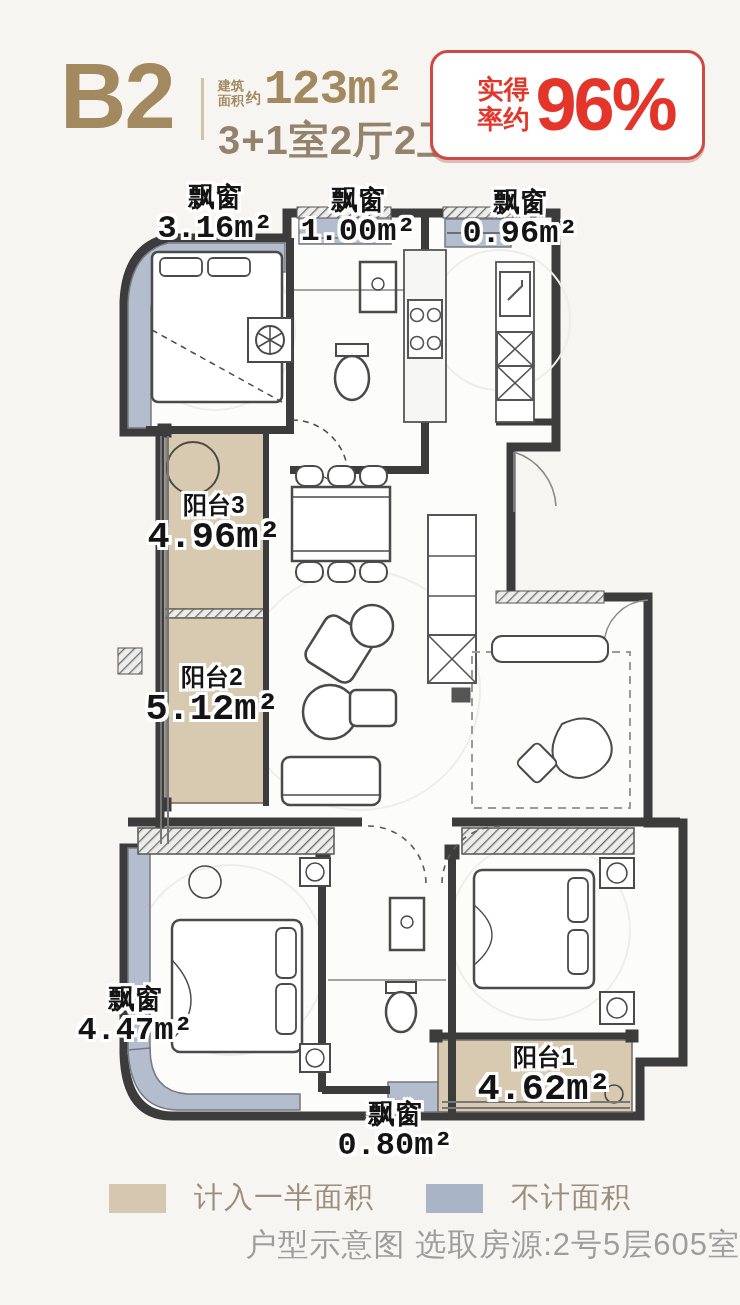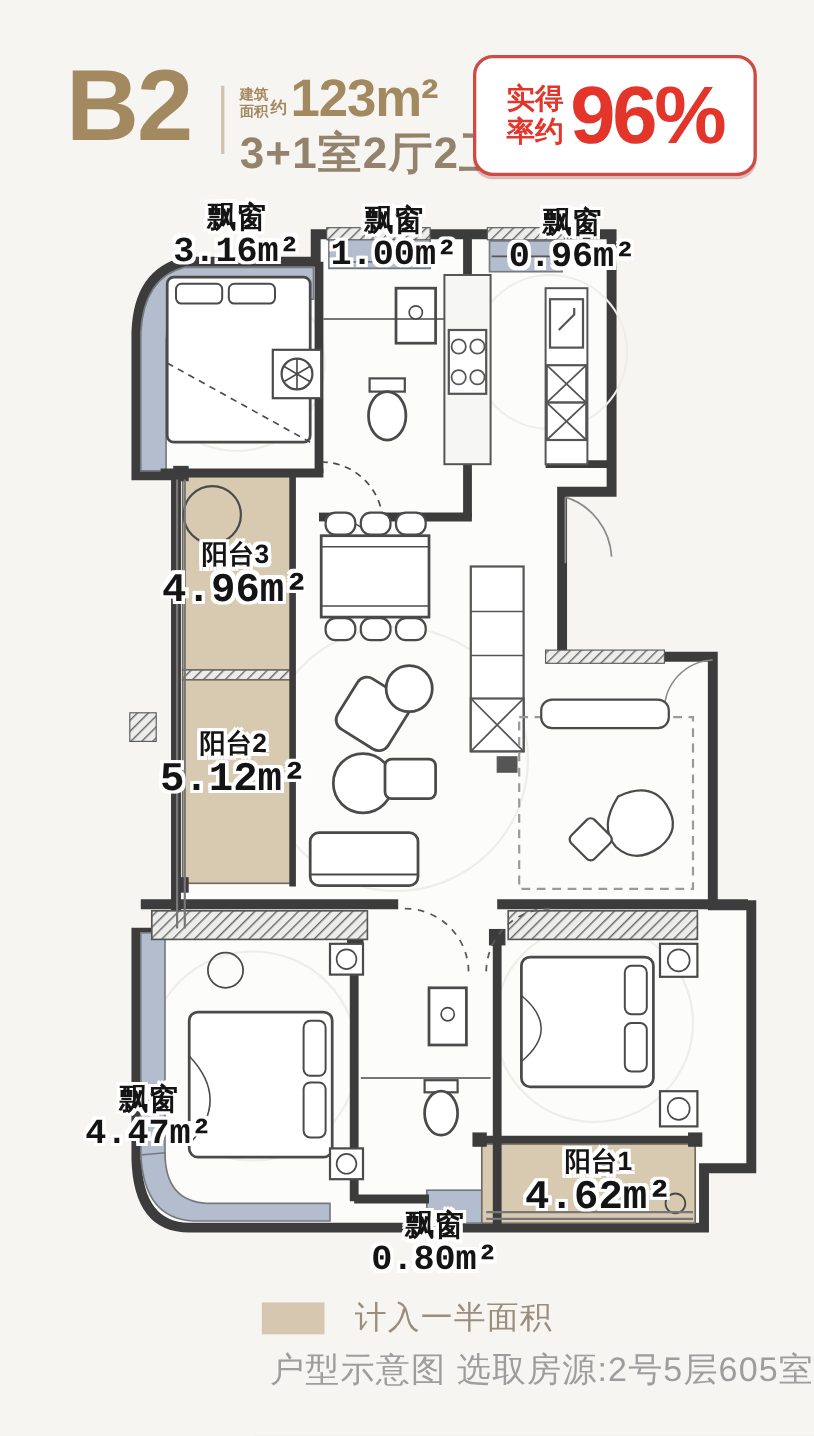--- a/index.html
+++ b/index.html
@@ -7,26 +7,26 @@
   .page{position:relative; width:740px; height:1305px; background:#f7f5f2; overflow:hidden; margin:0 auto;}
 
   
   .header{position:absolute; left:0; top:0; width:740px; height:185px;}
   .unit-code{position:absolute; left:60px; top:50px; font-size:92px; font-weight:900; color:#a3895f; line-height:1; letter-spacing:-2px;}
   .hdr-divider{position:absolute; left:201px; top:78px; width:3px; height:62px; background:#cfc3ac;}
   .hdr-info{position:absolute; left:218px; top:62px;}
   .hdr-row1{display:flex; align-items:flex-end; height:52px;}
   .area-label{display:flex; flex-direction:column; font-size:13px; font-weight:700; color:#a3895f; line-height:1.1; margin-bottom:6px;}
   .area-approx{font-size:15px; font-weight:700; color:#a3895f; margin:0 3px 6px 2px;}
-  .area-value{font-size:48px; font-weight:900; color:#a3895f; line-height:1; letter-spacing:-1px;}
+  .area-value{font-size:48px; font-weight:900; color:#a3895f; line-height:1; letter-spacing:-1px;font-family:Liberation Mono, monospace;}
   .hdr-row2{font-size:40px; font-weight:700; color:#93836c; letter-spacing:1px; margin-top:4px; line-height:1.1;}
 
   .yield-badge{position:absolute; left:430px; top:50px; width:252px; height:104px; background:#ffffff;
     border:3px solid #cd4b44; border-radius:18px; box-shadow:0 3px 0 rgba(150,40,35,.28);
-    display:flex; align-items:center; justify-content:center; gap:6px;}
+    display:flex; align-items:center; justify-content:center; gap:6px;padding-left:17px;}
   .badge-prefix{display:flex; flex-direction:column; font-size:26px; font-weight:900; color:#e4352b; line-height:1.15;}
   .badge-value{font-size:74px; font-weight:900; color:#e4352b; line-height:1; letter-spacing:-3px;}
 
   
   .plan-label{position:absolute; display:flex; flex-direction:column; align-items:center; text-align:center;
     font-weight:900; color:#141414; line-height:1.08; z-index:5;
     text-shadow:-3px -3px 0 #fff,3px -3px 0 #fff,-3px 3px 0 #fff,3px 3px 0 #fff,0 -3px 0 #fff,0 3px 0 #fff,-3px 0 0 #fff,3px 0 0 #fff;}
   .pl-name{font-size:27px;}
   .pl-area{font-size:32px;font-family:Liberation Mono, monospace;}
   .plan-label.big .pl-name{font-size:24px;}
@@ -301,17 +301,21 @@
   <div class="plan-label" style="left:315px; top:1100px; width:160px;">
     <span class="pl-name">飘窗</span>
     <span class="pl-area">0.80m²</span>
   </div>
 
   <div class="legend">
     <div class="legend-item">
       <div class="legend-swatch" style="background: rgb(213, 199, 176);"></div>
       <div class="legend-label">计入一半面积</div>
     </div>
+    <div class="legend-item">
+      <div class="legend-swatch" style="background: rgb(170, 180, 199);"></div>
+      <div class="legend-label">不计面积</div>
+    </div>
   </div>
 
   <div class="caption">户型示意图 选取房源:2号5层605室</div>
 
 </div>
 
 </body></html>

